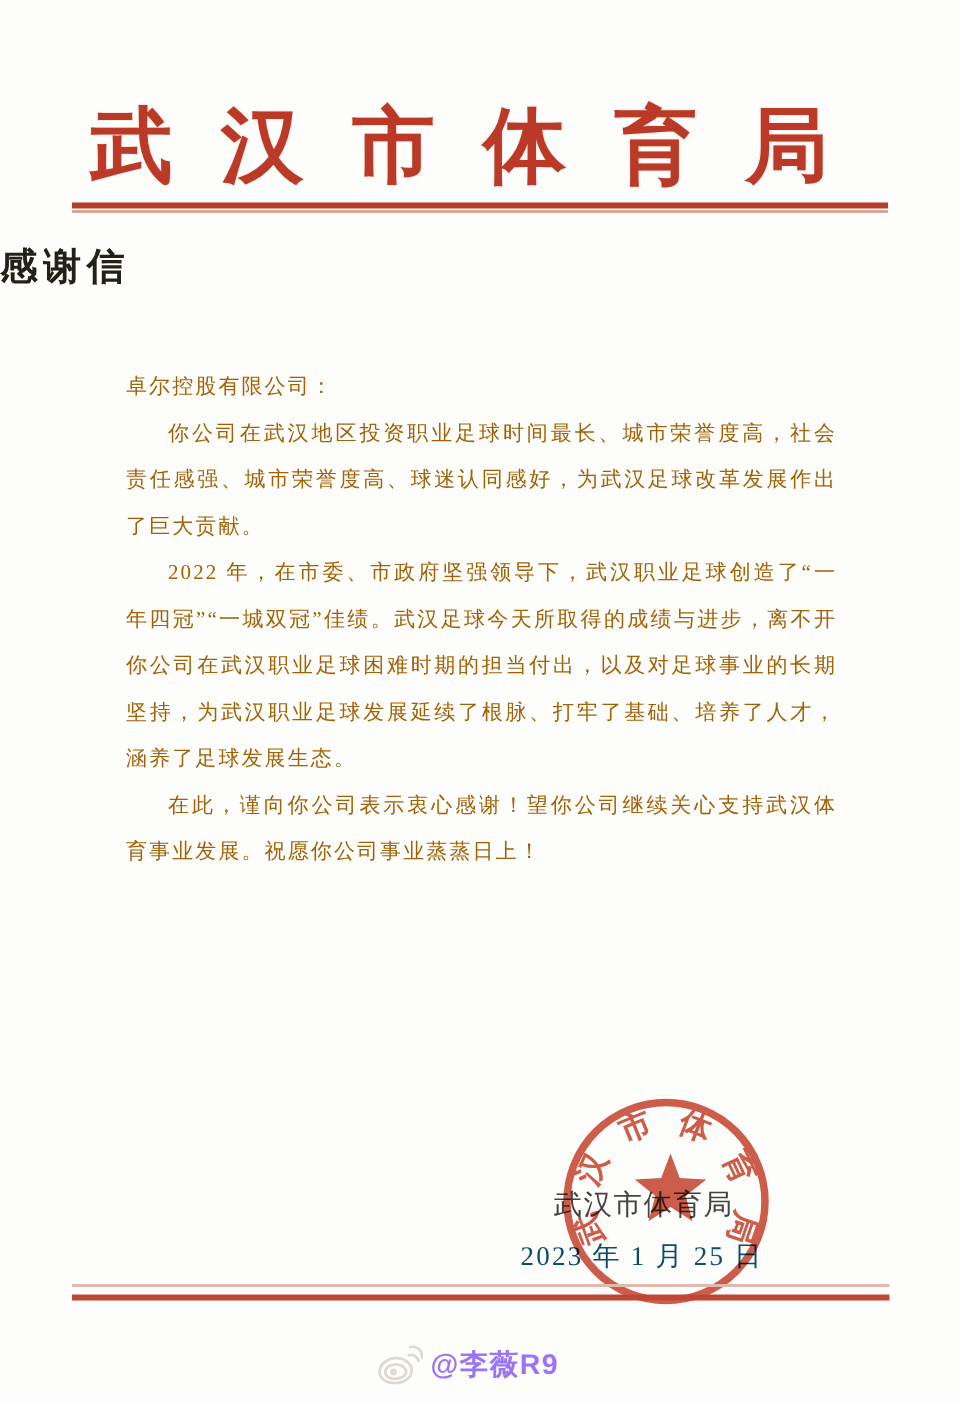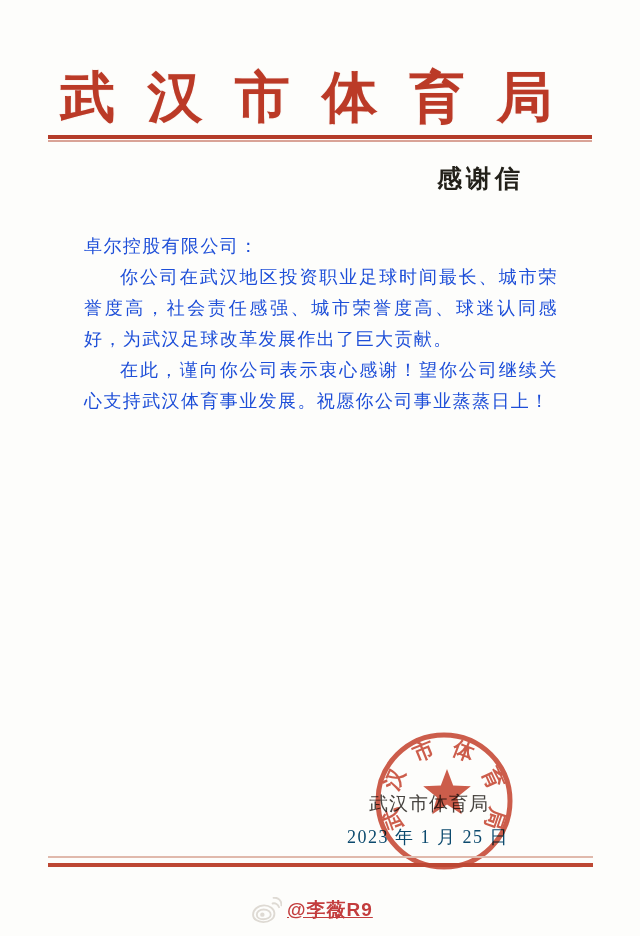--- a/index.html
+++ b/index.html
@@ -32,35 +32,35 @@
   .rule-top { position: absolute; left: 48px; top: 135px; width: 544px; }
   .rule-top .thick { height: 4px; background: #b43c29; }
   .rule-top .gap { height: 1px; background: transparent; }
   .rule-top .thin { height: 2px; background: #d9a397; }
   
   .letter-title {
     position: absolute;
     top: 162px;
     left: 0;
     width: 524px;
-    text-align: right;
+    text-align: left;
     font-size: 25px;
     line-height: 34px;
     font-weight: bold;
     color: #222019;
     letter-spacing: 4px;
   }
   
   .body-block {
     position: absolute;
-    top: 231px;
+    top: 243px;
     left: 84px;
     width: 474px;
-    color: #1d4ed8;
-    font-size: 18px;
+    color: #a16207;
+    font-size: 14px;
     line-height: 31px;
     letter-spacing: 1.4px;
     text-align: justify;
   }
   .body-block p { text-indent: 2em; word-break: break-all; }
   .body-block p.recipient { text-indent: 0; }
   
   .signature {
     position: absolute;
     top: 792px;
@@ -98,27 +98,26 @@
   .rule-bottom .gap { height: 5px; background: transparent; }
   .rule-bottom .thick { height: 4px; background: #bd4733; }
   
   .watermark {
     position: absolute;
     left: 252px;
     top: 897px;
     display: flex;
     align-items: center;
     gap: 5px;
-    color: #b91c1c;
+    color: #8b5cf6;
     opacity: .85;
     font-family: "Liberation Sans", "DejaVu Sans", sans-serif;
     font-size: 19px;
     font-weight: bold;
     letter-spacing: 1px;
-    text-decoration: underline;
   }
   .watermark svg { display: block; }
 </style>
 </head>
 <body>
 
 <div class="page">
 
   <div class="letterhead">武汉市体育局</div>
 
@@ -126,20 +125,21 @@
     <div class="thick"></div>
     <div class="gap"></div>
     <div class="thin"></div>
   </div>
 
   <div class="letter-title">感谢信</div>
 
   <div class="body-block">
     <p class="recipient">卓尔控股有限公司：</p>
     <p>你公司在武汉地区投资职业足球时间最长、城市荣誉度高，社会责任感强、城市荣誉度高、球迷认同感好，为武汉足球改革发展作出了巨大贡献。</p>
+    <p>2022 年，在市委、市政府坚强领导下，武汉职业足球创造了“一年四冠”“一城双冠”佳绩。武汉足球今天所取得的成绩与进步，离不开你公司在武汉职业足球困难时期的担当付出，以及对足球事业的长期坚持，为武汉职业足球发展延续了根脉、打牢了基础、培养了人才，涵养了足球发展生态。</p>
     <p>在此，谨向你公司表示衷心感谢！望你公司继续关心支持武汉体育事业发展。祝愿你公司事业蒸蒸日上！</p>
   </div>
 
   <div class="signature">武汉市体育局</div>
   <div class="sig-date">2023 年 1 月 25 日</div>
 
   <svg class="seal" viewBox="-76 -76 152 152">
     <circle cx="0" cy="0" r="66" fill="none" stroke="#c84733" stroke-width="5"></circle>
     <polygon fill="#c84733" transform="translate(3,-7)" points="0,-25 6.2,-8.6 23.8,-7.7 10.1,3.3 14.7,20.2 0,10.6 -14.7,20.2 -10.1,3.3 -23.8,-7.7 -6.2,-8.6"></polygon>
     <defs>

